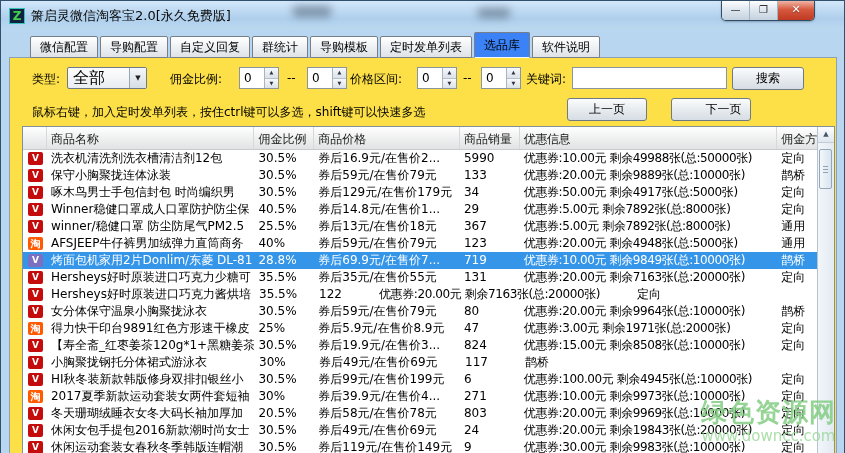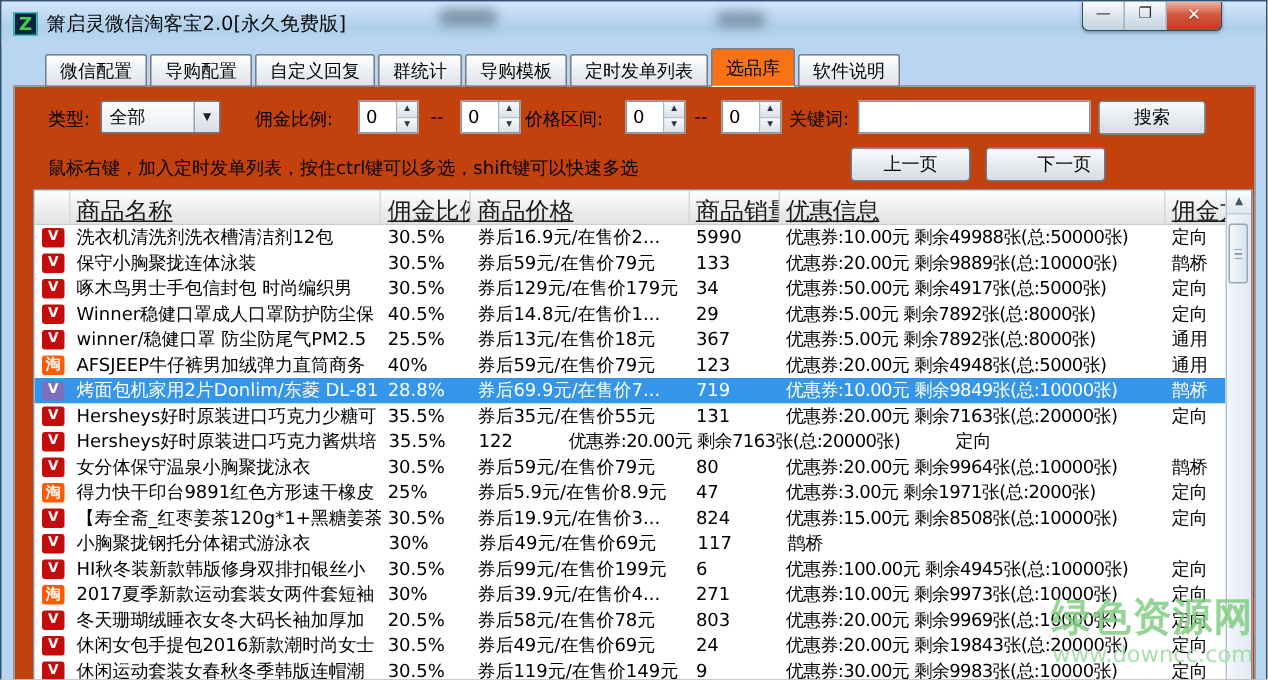--- a/index.html
+++ b/index.html
@@ -40,36 +40,36 @@
     text-shadow: 0 1px 1px rgba(0,0,0,.4);
   }
   
   .tabbar { position:absolute; top:31px; left:9px; height:26px; z-index:3; display:flex; align-items:flex-end;padding-left:20px; }
   .tab {
     height:22px; padding:0 9px; margin-right:2px; font-size:12px; line-height:21px; color:#000;
     background: linear-gradient(#ffffff, #eef1f4 50%, #dfe3e8);
     border:1px solid #787f88; border-radius:2px 2px 0 0; white-space:nowrap;
   }
   .tab.active {
-    height:26px; line-height:25px; background:#f97316; border-bottom:1px solid #f6f9fc;
+    height:26px; line-height:25px; background:#3b82f6; border-bottom:1px solid #f6f9fc;
     position:relative; z-index:4;
   }
   
   .panel {
     position:absolute; top:56px; left:8px; right:7px; bottom:0;
-    background:#c2410c; border:1px solid #8ea0b2; border-bottom:none;
+    background:#fde047; border:1px solid #8ea0b2; border-bottom:none;
   }
   .flabel { position:absolute; top:13px; font-size:12px; color:#000; white-space:nowrap; }
   
   .select {
     position:absolute; top:9px; left:57px; width:80px; height:22px;
     border:1px solid #707a86; border-radius:2px; background:linear-gradient(#fdfdfd,#e9edf1);
     display:flex; align-items:center;
   }
-  .select .sel-text { flex:1; font-size:12px; padding-left:5px; }
+  .select .sel-text { flex:1; font-size:16px; padding-left:5px; }
   .select .sel-arrow {
     width:17px; height:20px; font-size:7px; line-height:20px; text-align:center; color:#222;
     border-left:1px solid #9aa4ae; background:linear-gradient(#f4f7fa,#d7dee5);
   }
   
   .spin { position:absolute; top:9px; height:22px; width:40px; border:1px solid #8b95a0; background:#fff; display:flex; }
   .spin .spin-val { flex:1; font-size:12px; padding:3px 0 0 4px; }
   .spin .spin-btns { width:14px; display:flex; flex-direction:column; border-left:1px solid #aab4be; }
   .spin .spin-up, .spin .spin-dn {
     flex:1; font-size:5px; line-height:9px; text-align:center; color:#334;
@@ -82,31 +82,31 @@
     font-family:"DejaVu Sans", sans-serif;
   }
   .btn {
     position:absolute; height:23px; font-size:12px; color:#000; text-align:center; line-height:21px;
     background:linear-gradient(#fbfcfd,#e9edf1 45%, #d6dde4);
     border:1px solid #6f7a85; border-radius:3px;
   }
   .btn.search { top:9px; left:722px; width:72px; }
   .hint { position:absolute; top:46px; left:22px; font-size:12px; color:#000; white-space:nowrap;text-align:center; }
   .btn.prev { top:40px; left:557px; width:80px; }
-  .btn.next { top:40px; left:647px; width:80px;padding-left:25px; }
+  .btn.next { top:40px; left:661px; width:80px;padding-left:25px; }
   
   .table {
     position:absolute; top:68px; left:12px; bottom:0; width:813px;
     border:1px solid #828f9c; border-bottom:none; background:#fff; display:flex; overflow:hidden;
   }
   .grid { width:796px; display:flex; flex-direction:column; overflow:hidden; }
   .header-row { display:flex; height:23px; flex:0 0 auto; background:linear-gradient(#ffffff,#eceded 60%, #e2e3e5); border-bottom:1px solid #c9ccce; }
   .hcell {
-    font-size:16px; color:#1a1a1a; padding:4px 0 0 4px; border-right:1px solid #d6d8da;
-    white-space:nowrap; overflow:hidden;text-decoration:underline;
+    font-size:12px; color:#1a1a1a; padding:4px 0 0 4px; border-right:1px solid #d6d8da;
+    white-space:nowrap; overflow:hidden;
   }
   .row { display:flex; height:17px; flex:0 0 auto; background:#fff; }
   .row.selected { background:#3595e8; }
   .row.selected .cell { color:#fff; }
   .cell { font-size:12px; color:#000; line-height:17px; padding-left:4px; white-space:nowrap; overflow:hidden; }
   .c-icon  { width:24px;  padding-left:0; }
   .c-name  { width:208px; }
   .c-comm  { width:60px;  }
   .c-price { width:146px; }
   .c-sales { width:60px;  }

